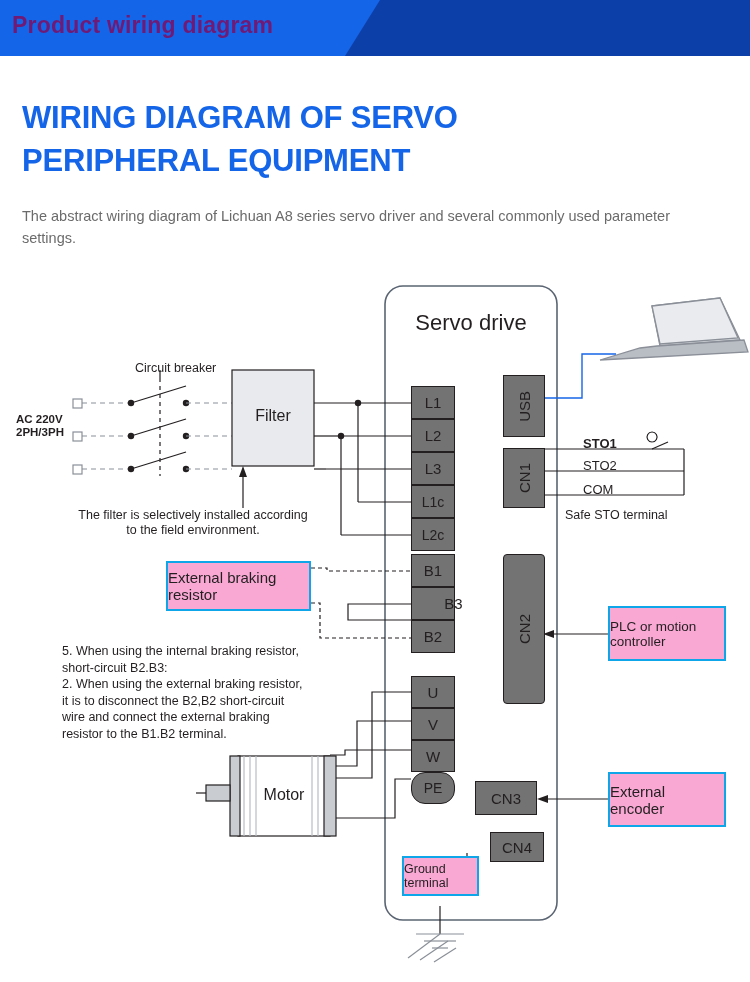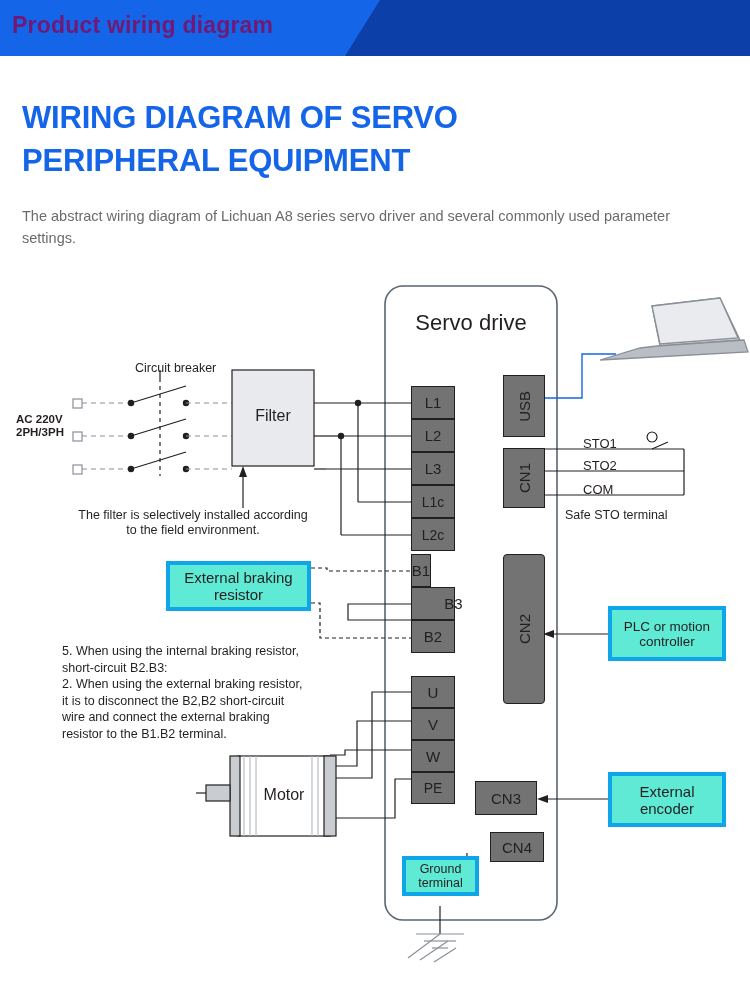--- a/index.html
+++ b/index.html
@@ -69,24 +69,24 @@
     position: absolute;
     font-family: "Liberation Sans", sans-serif;
     color: #231f20;
     line-height: 1.22;
   }
   .ctr { text-align: center; }
 
   
   .box {
     position: absolute;
-    border: 4px solid #0ea5e9;
-    background: #5eead4;
+    border: 2px solid #0ea5e9;
+    background: #f9a8d4;
     display: flex;
-    align-items: center;
+    align-items: flex-start;
     justify-content: center;
     text-align: center;
     color: #231f20;
   }
   .term {
     position: absolute;
     border: 1px solid #231f20;
     background: #737373;
     display: flex;
     align-items: center;
@@ -257,28 +257,28 @@
     </div>
 
     <div class="lbl ctr" style="left:385px; top:52px; width:172px; font-size:22px;">Servo drive</div>
 
     <div class="term" style="left:411px; top:128px; width:44px; height:33px;">L1</div>
     <div class="term" style="left:411px; top:161px; width:44px; height:33px;">L2</div>
     <div class="term" style="left:411px; top:194px; width:44px; height:33px;">L3</div>
     <div class="term" style="left:411px; top:227px; width:44px; height:33px; font-size:14px;">L1c</div>
     <div class="term" style="left:411px; top:260px; width:44px; height:33px; font-size:14px;">L2c</div>
 
-    <div class="term" style="left:411px; top:296px; width:20px; height:33px;text-align:right;">B1</div>
+    <div class="term" style="left:411px; top:296px; width:44px; height:33px;text-align:right;">B1</div>
     <div class="term" style="left:411px; top:329px; width:44px; height:33px;padding-left:41px;">B3</div>
     <div class="term" style="left:411px; top:362px; width:44px; height:33px;">B2</div>
 
     <div class="term" style="left:411px; top:418px; width:44px; height:32px;">U</div>
     <div class="term" style="left:411px; top:450px; width:44px; height:32px;">V</div>
     <div class="term" style="left:411px; top:482px; width:44px; height:32px;">W</div>
-    <div class="term" style="left:411px; top:514px; width:44px; height:32px; font-size:14px;">PE</div>
+    <div class="term" style="left:411px; top:514px; width:44px; height:32px; font-size:14px;border-radius:14px;">PE</div>
 
     <div class="term" style="left:503px; top:117px; width:42px; height:62px;">
       <span class="vert-text">USB</span>
     </div>
 
     <div class="term" style="left:503px; top:190px; width:42px; height:60px;">
       <span class="vert-text">CN1</span>
     </div>
 
     <div class="term" style="left:503px; top:296px; width:42px; height:150px; border-radius:4px;">
@@ -287,21 +287,21 @@
 
     <div class="term" style="left:475px; top:523px; width:62px; height:34px;">CN3</div>
 
     <div class="term" style="left:490px; top:574px; width:54px; height:30px;">CN4</div>
 
     <div class="box" style="left:402px; top:598px; width:77px; height:40px; font-size:12.5px; flex-direction:column;">
       <span>Ground</span>
       <span>terminal</span>
     </div>
 
-    <div class="lbl" style="left:583px; top:178px; font-size:13px;">STO1</div>
+    <div class="lbl" style="left:583px; top:178px; font-size:13px;font-weight:bold;">STO1</div>
     <div class="lbl" style="left:583px; top:200px; font-size:13px;">STO2</div>
     <div class="lbl" style="left:583px; top:224px; font-size:13px;">COM</div>
     <div class="lbl" style="left:565px; top:250px; font-size:12.5px;">Safe STO terminal</div>
 
     <div class="box" style="left:166px; top:303px; width:145px; height:50px; font-size:15px; flex-direction:column;">
       <span>External braking</span>
       <span>resistor</span>
     </div>
 
     <div class="lbl" style="left:62px; top:385px; width:290px; font-size:12.5px; line-height:16.5px;">

